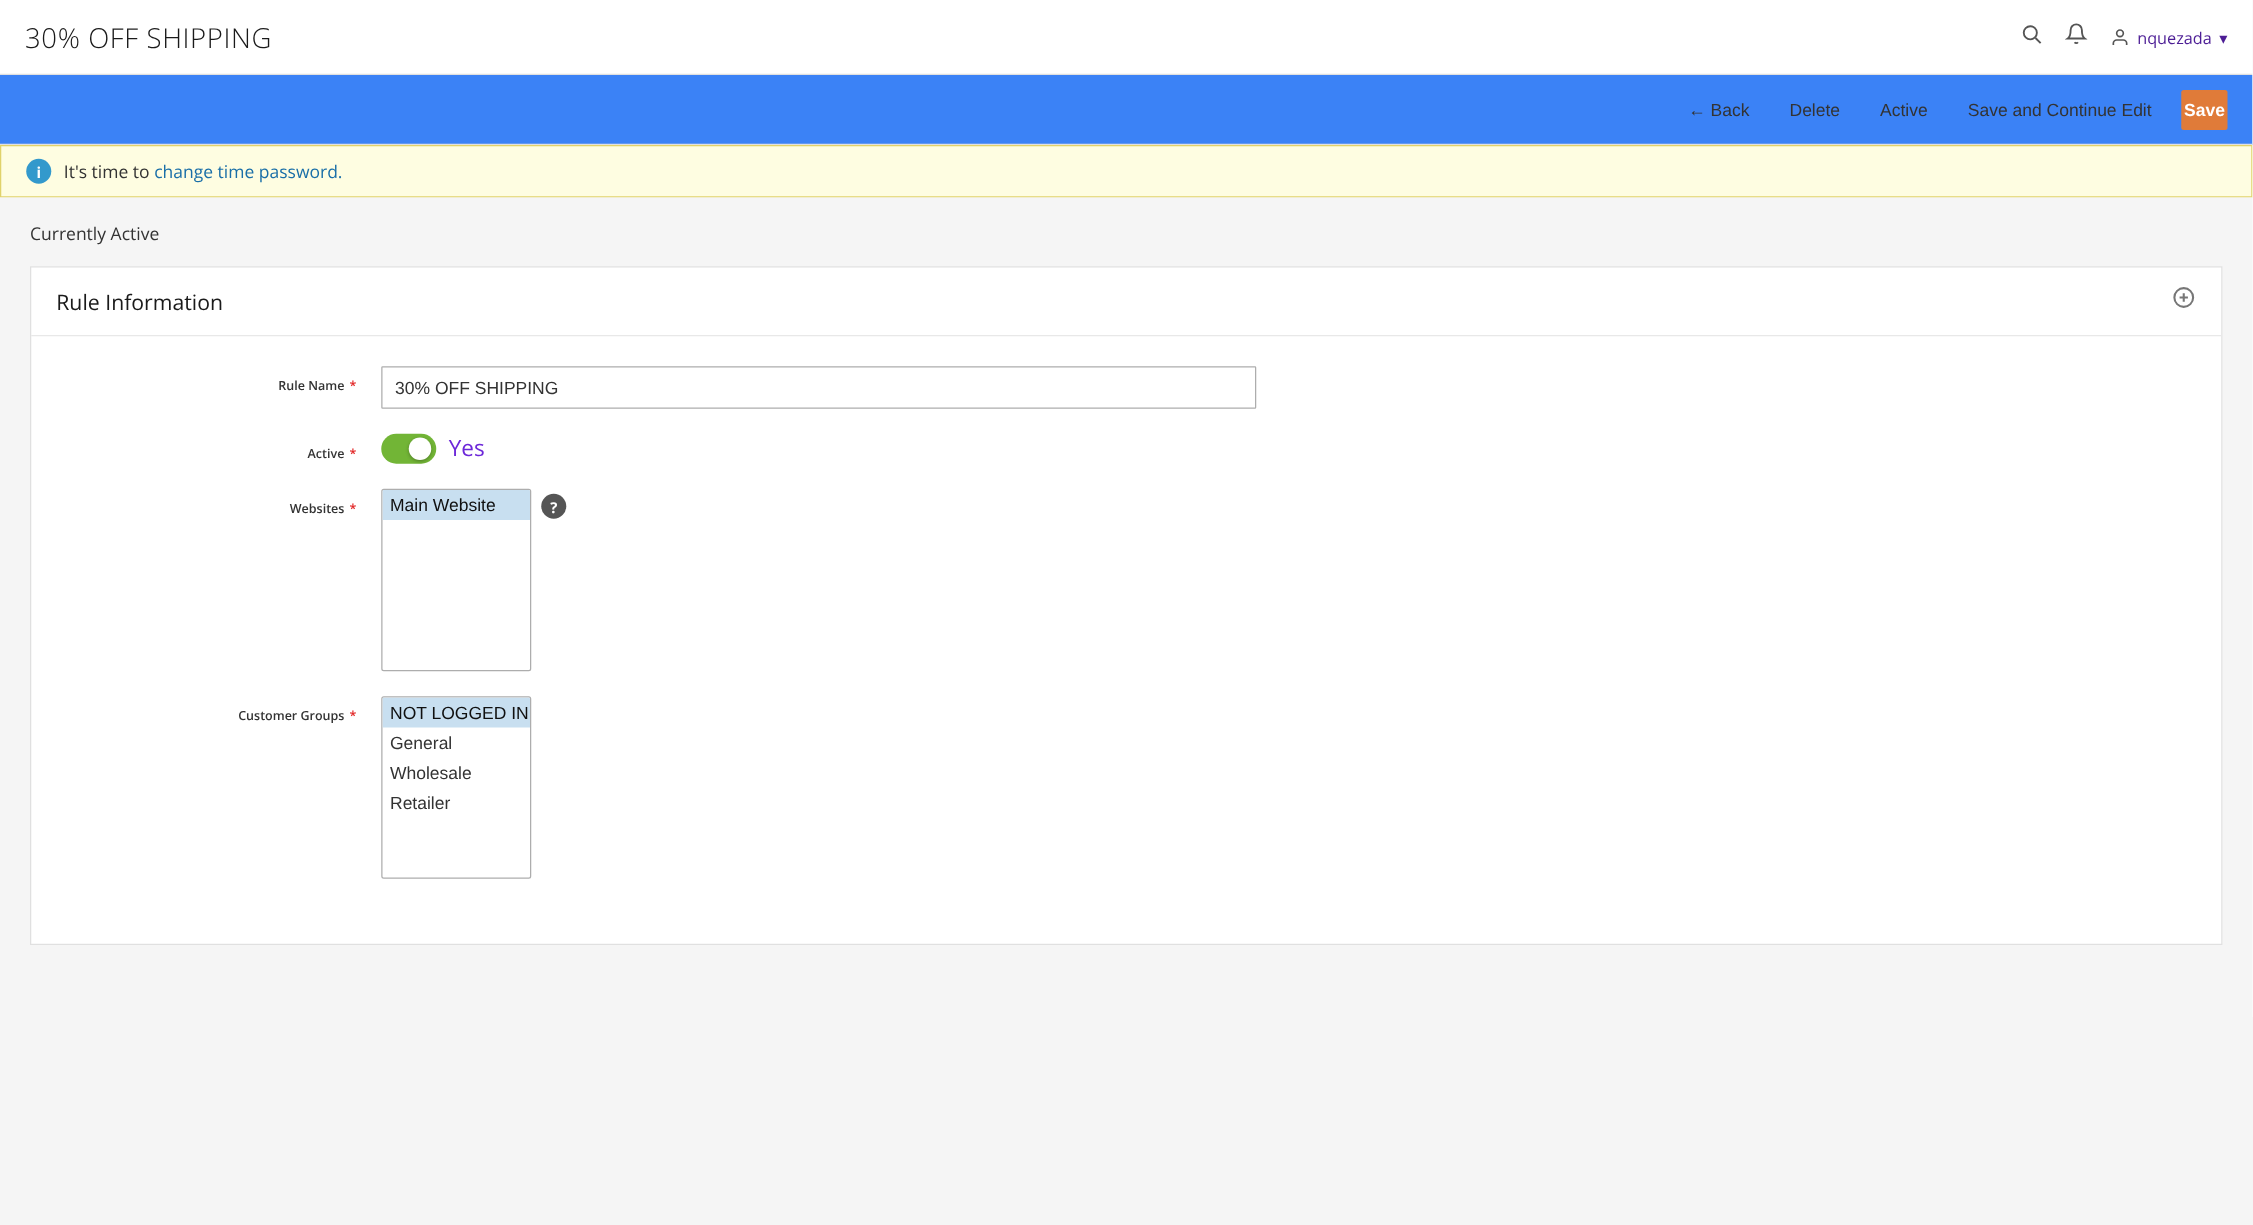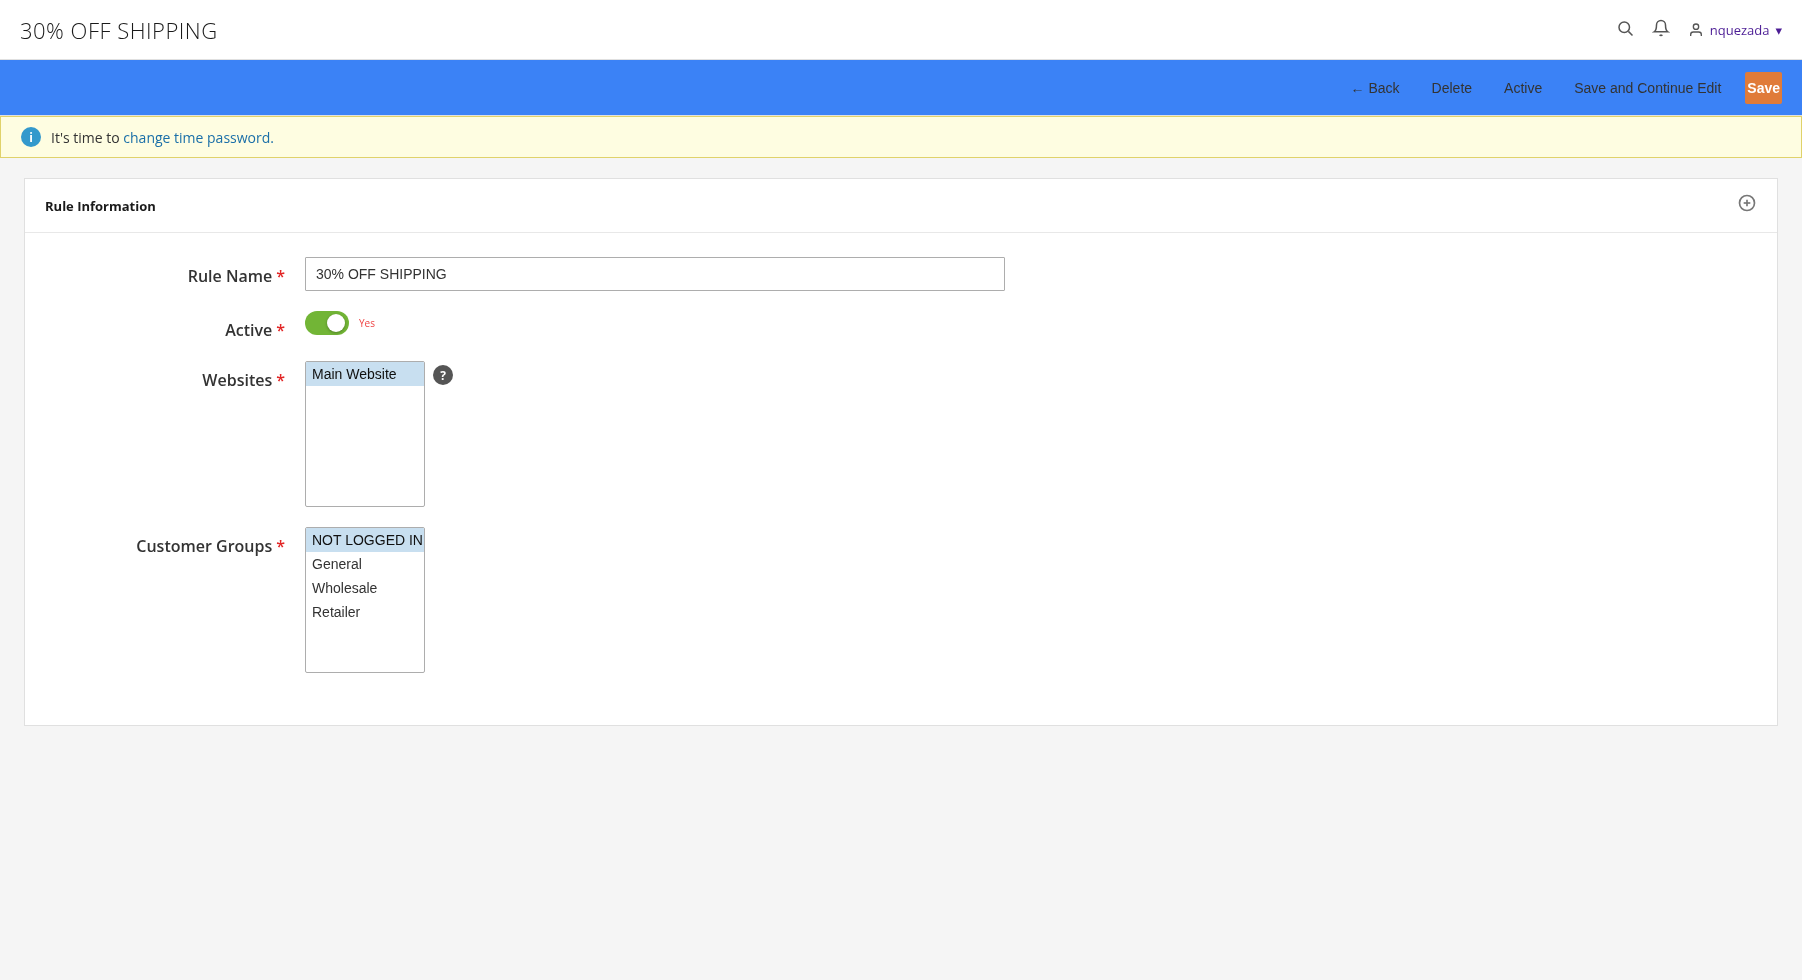--- a/index.html
+++ b/index.html
@@ -127,22 +127,22 @@
     }
     .section-header {
       padding: 14px 20px;
       border-bottom: 1px solid #e8e8e8;
       display: flex;
       align-items: center;
       justify-content: space-between;
       cursor: pointer;
     }
     .section-title {
-      font-size: 13px;
-      font-weight: 700;
+      font-size: 17px;
+      font-weight: 400;
       color: #1a1a1a;
     }
     .collapse-icon {
       font-size: 18px;
       color: #777;
     }
     .section-body {
       padding: 24px 40px 32px 40px;
     }
 
@@ -151,21 +151,21 @@
       display: flex;
       align-items: flex-start;
       margin-bottom: 20px;
     }
     .form-label {
       width: 240px;
       min-width: 240px;
       text-align: right;
       padding-right: 20px;
       padding-top: 8px;
-      font-size: 16px;
+      font-size: 10px;
       color: #333;
       font-weight: 600;
     }
     .required-star {
       color: #e22626;
       margin-left: 4px;
     }
     .form-control {
       flex: 1;
       max-width: 700px;
@@ -217,22 +217,22 @@
       position: absolute;
       top: 3px;
       left: 22px;
       width: 18px;
       height: 18px;
       background: #fff;
       border-radius: 50%;
       box-shadow: 0 1px 3px rgba(0,0,0,0.3);
     }
     .toggle-label {
-      font-size: 10px;
-      color: #ef4444;
+      font-size: 18px;
+      color: #6d28d9;
     }
 
     
     .select-list {
       width: 120px;
       border: 1px solid #adadad;
       font-size: 14px;
       color: #333;
       background: #fff;
     }
@@ -303,20 +303,21 @@
 
 <div class="info-banner">
   <div class="info-icon">i</div>
   <span>
     <span>It's time to </span><a class="info-link" href="#">change time password.</a>
   </span>
 </div>
 
 <div class="main-content">
 
+  <div class="currently-active">Currently Active</div>
 
   <div class="section-card">
     <div class="section-header">
       <span class="section-title">Rule Information</span>
       <span class="collapse-icon">
         <svg width="20" height="20" viewBox="0 0 24 24" fill="none" stroke="#777" stroke-width="2">
           <circle cx="12" cy="12" r="9"></circle>
           <line x1="8" y1="12" x2="16" y2="12"></line>
           <line x1="12" y1="8" x2="12" y2="16"></line>
         </svg>

